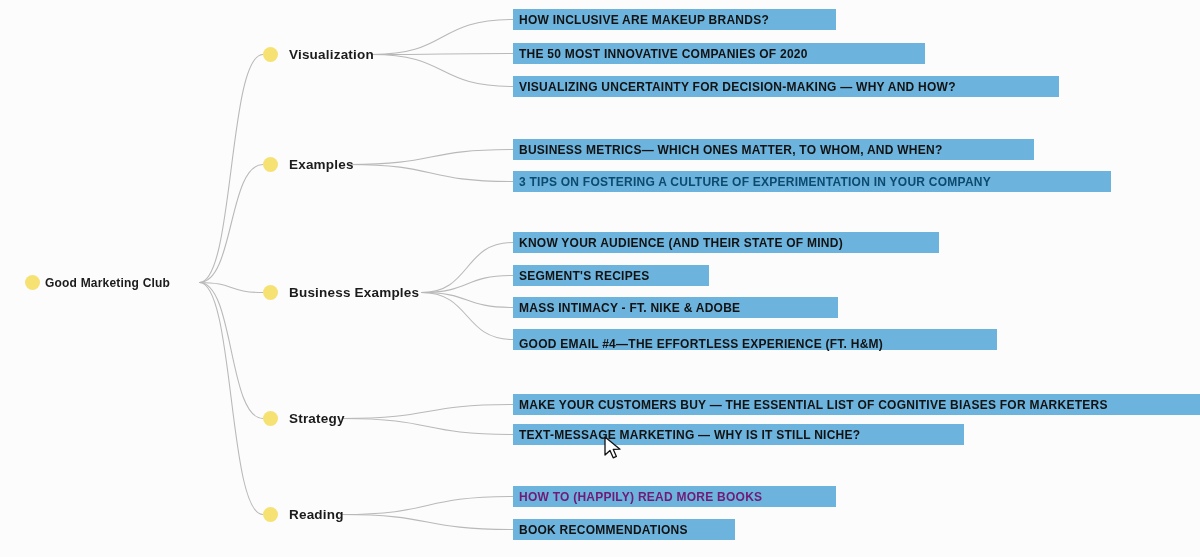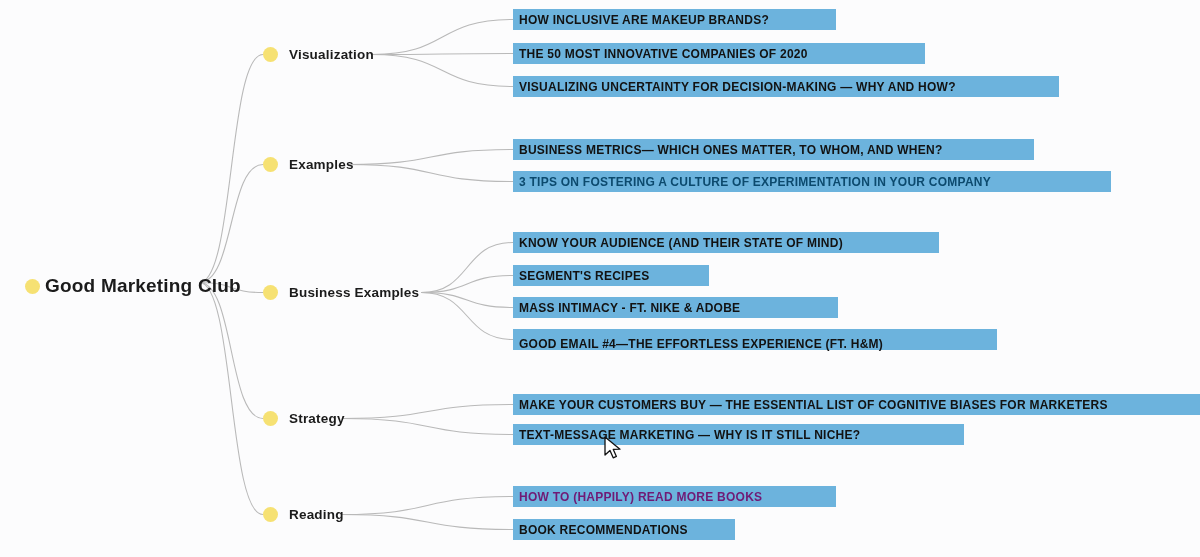--- a/index.html
+++ b/index.html
@@ -41,21 +41,21 @@
     border-radius: 50%;
     background: #f6e173;
     flex: 0 0 auto;
   }
   .node-label {
     font-weight: bold;
     color: #1b1b1b;
     letter-spacing: 0.2px;
   }
   .root .node-label {
-    font-size: 19px;
+    font-size: 12px;
     margin-left: 5px;
   }
   .branch .node-label {
     font-size: 13.5px;
     margin-left: 11px;
   }
   .leaf {
     position: absolute;
     background: #6cb3dd;
     height: 21px;

